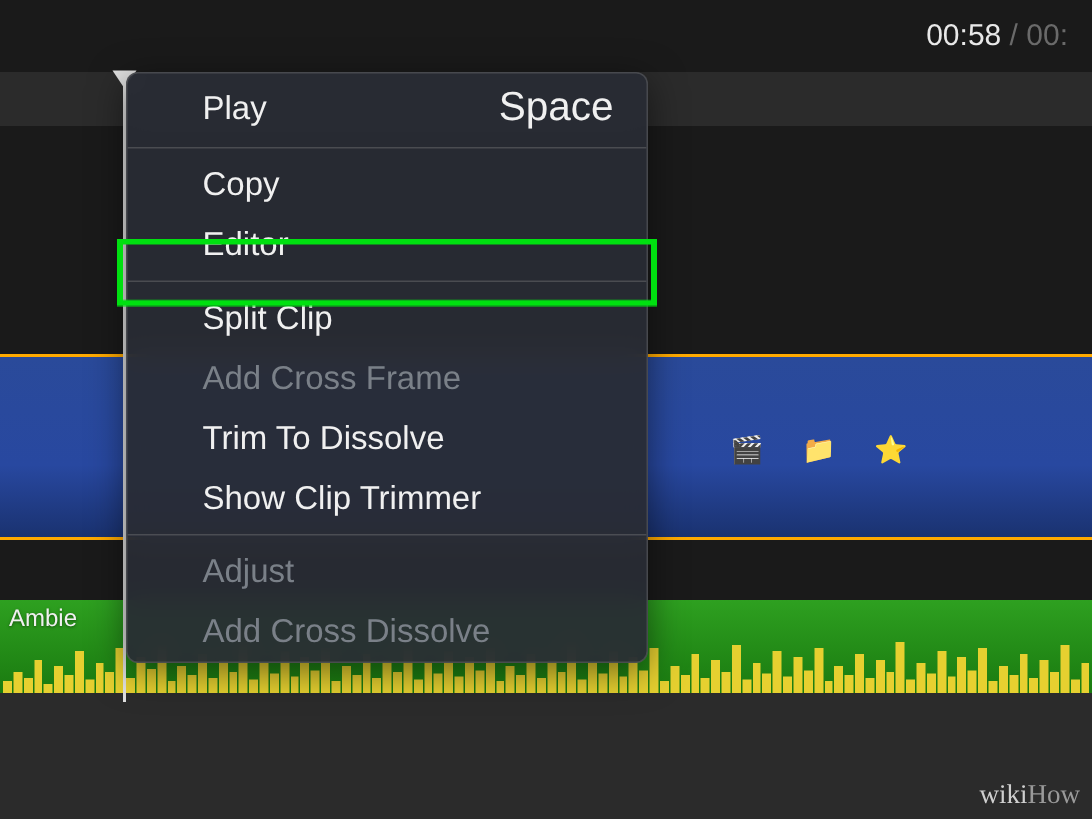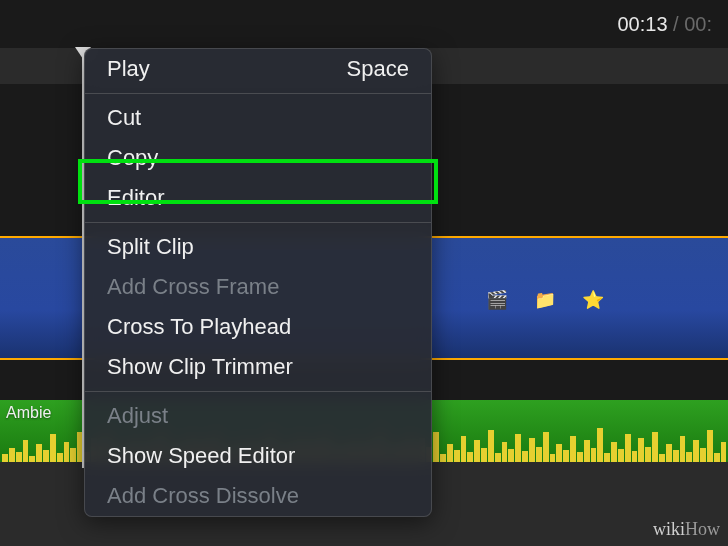--- a/index.html
+++ b/index.html
@@ -124,28 +124,29 @@
       backdrop-filter: blur(8px);
     }
     .menu-row {
       display: flex;
       justify-content: space-between;
       align-items: center;
       padding: 7px 22px;
       color: #f0f0f0;
       font-size: 22px;
       font-weight: 400;
+      margin-left: 28px;
     }
     .menu-row.disabled { color: #7a8088; }
     .menu-sep {
       height: 1px;
       background: rgba(140,140,140,0.35);
       margin: 4px 0;
     }
-    .menu-shortcut { color: #f0f0f0; font-size: 22px; }
+    .menu-shortcut { color: #f0f0f0; font-size: 27px; }
     .highlight-box {
       position: absolute;
       top: 159px;
       left: 78px;
       width: 360px;
       height: 45px;
       border: 4px solid #00e010;
       pointer-events: none;
       z-index: 50;
     }
@@ -157,21 +158,21 @@
       font-size: 18px;
       font-family: Georgia, serif;
     }
     .watermark .how { color: #9a9a9a; font-family: Liberation Serif, serif; }
   </style>
 </head>
 <body>
 
 <div class="top-bar">
   <div class="time-display">
-    <span>00:13</span><span class="total"><span> / </span><span>00:</span></span>
+    <span>00:58</span><span class="total"><span> / </span><span>00:</span></span>
   </div>
 </div>
 
 <div class="dark-strip strip-1"></div>
 
 <div class="timeline-area">
   <div class="video-clip">
     <div class="desktop-icons">
       <div class="desk-icon">🎬</div>
       <div class="desk-icon">📁</div>
@@ -298,48 +299,42 @@
   <div class="playhead-handle"></div>
 </div>
 
 <div class="context-menu">
   <div class="menu-row">
     <span>Play</span>
     <span class="menu-shortcut">Space</span>
   </div>
   <div class="menu-sep"></div>
   <div class="menu-row">
-      <span>Cut</span>
-    </div>
-  <div class="menu-row">
       <span>Copy</span>
     </div>
   <div class="menu-row">
       <span>Editor</span>
     </div>
   <div class="menu-sep"></div>
   <div class="menu-row">
       <span>Split Clip</span>
     </div>
   <div class="menu-row disabled">
       <span>Add Cross Frame</span>
     </div>
   <div class="menu-row">
-      <span>Cross To Playhead</span>
+      <span>Trim To Dissolve</span>
     </div>
   <div class="menu-row">
       <span>Show Clip Trimmer</span>
     </div>
   <div class="menu-sep"></div>
   <div class="menu-row disabled">
       <span>Adjust</span>
     </div>
-  <div class="menu-row">
-      <span>Show Speed Editor</span>
-    </div>
   <div class="menu-row disabled">
       <span>Add Cross Dissolve</span>
     </div>
 
 </div>
 
 <div class="highlight-box"></div>
 
 <div class="watermark">
   <span>wiki</span><span class="how">How</span>

